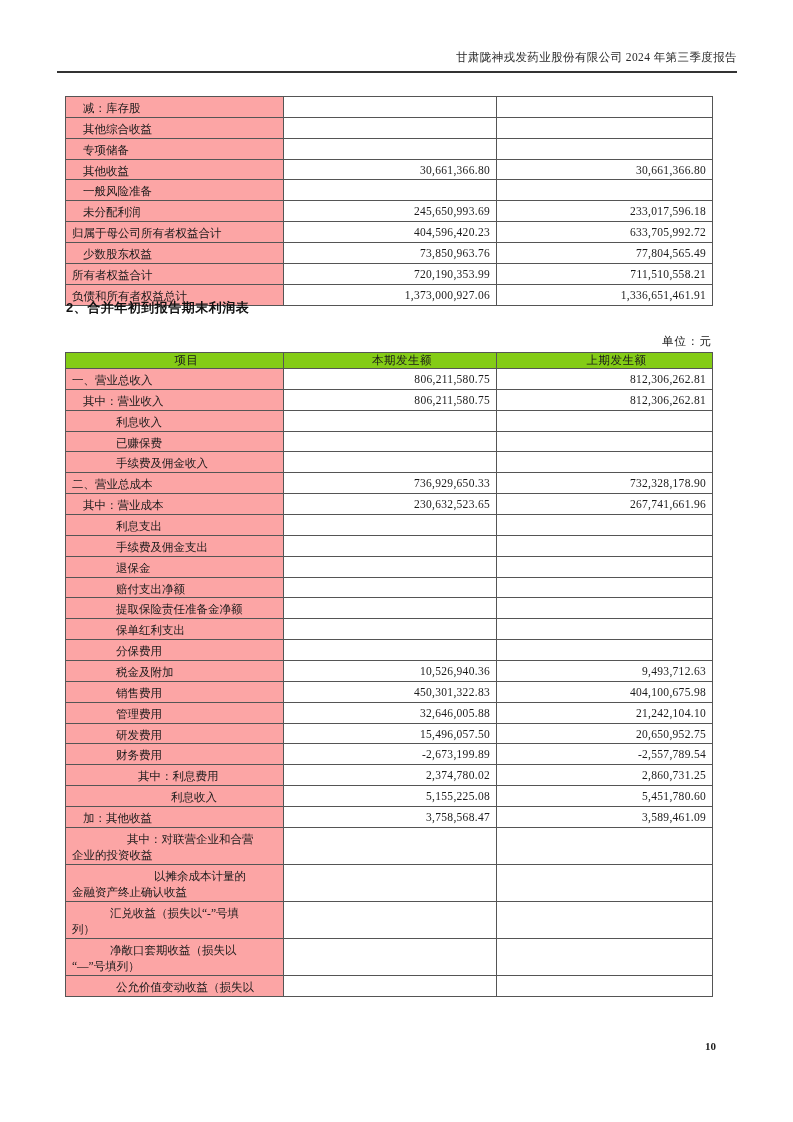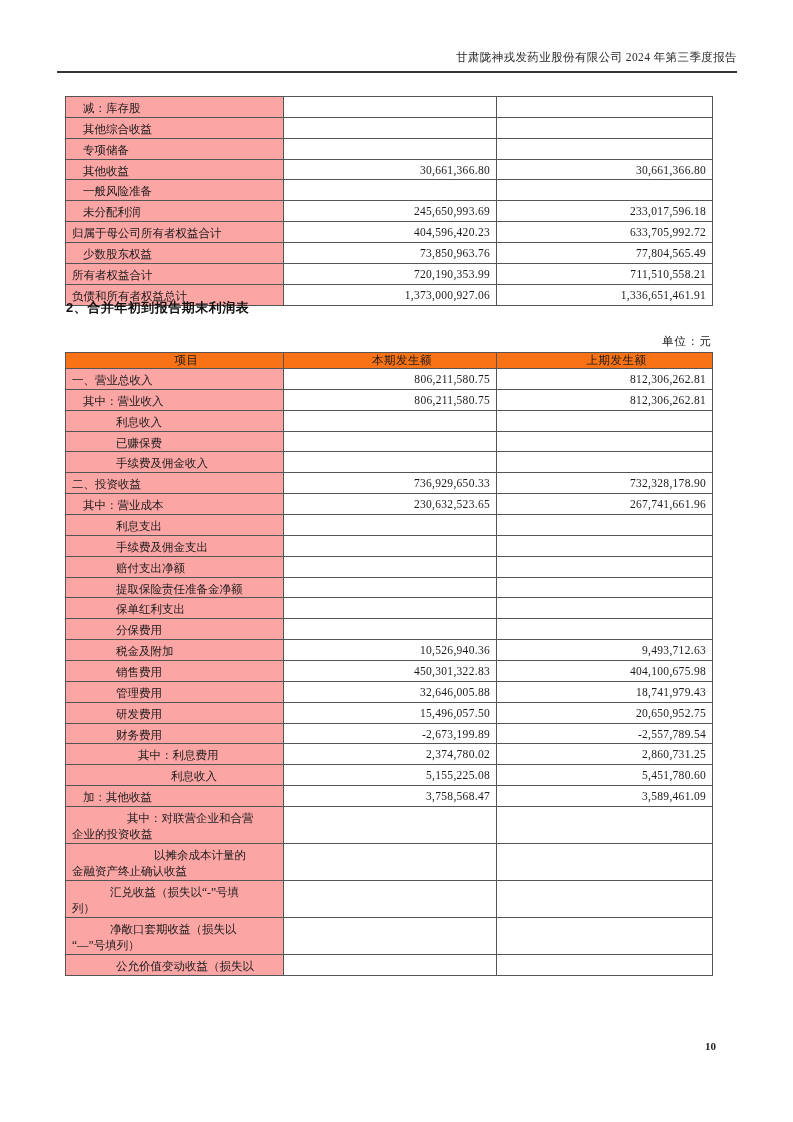--- a/index.html
+++ b/index.html
@@ -30,21 +30,21 @@
   .tbl1 { top: 96px; }
   .tbl2 { top: 352px; }
 
   .tbl th, .tbl td {
     border: 1px solid #555555;
     font-weight: normal;
     vertical-align: middle;
     overflow: hidden;
   }
   .tbl thead th {
-    background: #f97316;
+    background: #84cc16;
     text-align: center;
     height: 15px;
     letter-spacing: 0.5px;
     padding-left: 24px;
   }
   td.c-label {
     background: #fca5a5;
     padding: 4px 4px 0 6px;
     white-space: pre-wrap;
     line-height: 1.38;
@@ -189,40 +189,45 @@
           <td class="c-label" style="text-indent: 44px;">已赚保费</td>
           <td class="c-num"></td>
           <td class="c-num"></td>
         </tr>
         <tr class="r-s">
           <td class="c-label" style="text-indent: 44px;">手续费及佣金收入</td>
           <td class="c-num"></td>
           <td class="c-num"></td>
         </tr>
         <tr class="r-m">
-          <td class="c-label" style="text-indent: 0px;">二、投资收益</td>
+          <td class="c-label" style="text-indent: 0px;">二、营业总成本</td>
           <td class="c-num">736,929,650.33</td>
           <td class="c-num">732,328,178.90</td>
         </tr>
         <tr class="r-m">
           <td class="c-label" style="text-indent: 11px;">其中：营业成本</td>
           <td class="c-num">230,632,523.65</td>
           <td class="c-num">267,741,661.96</td>
         </tr>
         <tr class="r-m">
           <td class="c-label" style="text-indent: 44px;">利息支出</td>
           <td class="c-num"></td>
           <td class="c-num"></td>
         </tr>
         <tr class="r-m">
           <td class="c-label" style="text-indent: 44px;">手续费及佣金支出</td>
           <td class="c-num"></td>
           <td class="c-num"></td>
         </tr>
         <tr class="r-m">
+          <td class="c-label" style="text-indent: 44px;">退保金</td>
+          <td class="c-num"></td>
+          <td class="c-num"></td>
+        </tr>
+        <tr class="r-m">
           <td class="c-label" style="text-indent: 44px;">赔付支出净额</td>
           <td class="c-num"></td>
           <td class="c-num"></td>
         </tr>
         <tr class="r-m">
           <td class="c-label" style="text-indent: 44px;">提取保险责任准备金净额</td>
           <td class="c-num"></td>
           <td class="c-num"></td>
         </tr>
         <tr class="r-m">
@@ -241,21 +246,21 @@
           <td class="c-num">9,493,712.63</td>
         </tr>
         <tr class="r-m">
           <td class="c-label" style="text-indent: 44px;">销售费用</td>
           <td class="c-num">450,301,322.83</td>
           <td class="c-num">404,100,675.98</td>
         </tr>
         <tr class="r-m">
           <td class="c-label" style="text-indent: 44px;">管理费用</td>
           <td class="c-num">32,646,005.88</td>
-          <td class="c-num">18,741,979.43</td>
+          <td class="c-num">21,242,104.10</td>
         </tr>
         <tr class="r-m">
           <td class="c-label" style="text-indent: 44px;">研发费用</td>
           <td class="c-num">15,496,057.50</td>
           <td class="c-num">20,650,952.75</td>
         </tr>
         <tr class="r-m">
           <td class="c-label" style="text-indent: 44px;">财务费用</td>
           <td class="c-num">-2,673,199.89</td>
           <td class="c-num">-2,557,789.54</td>

